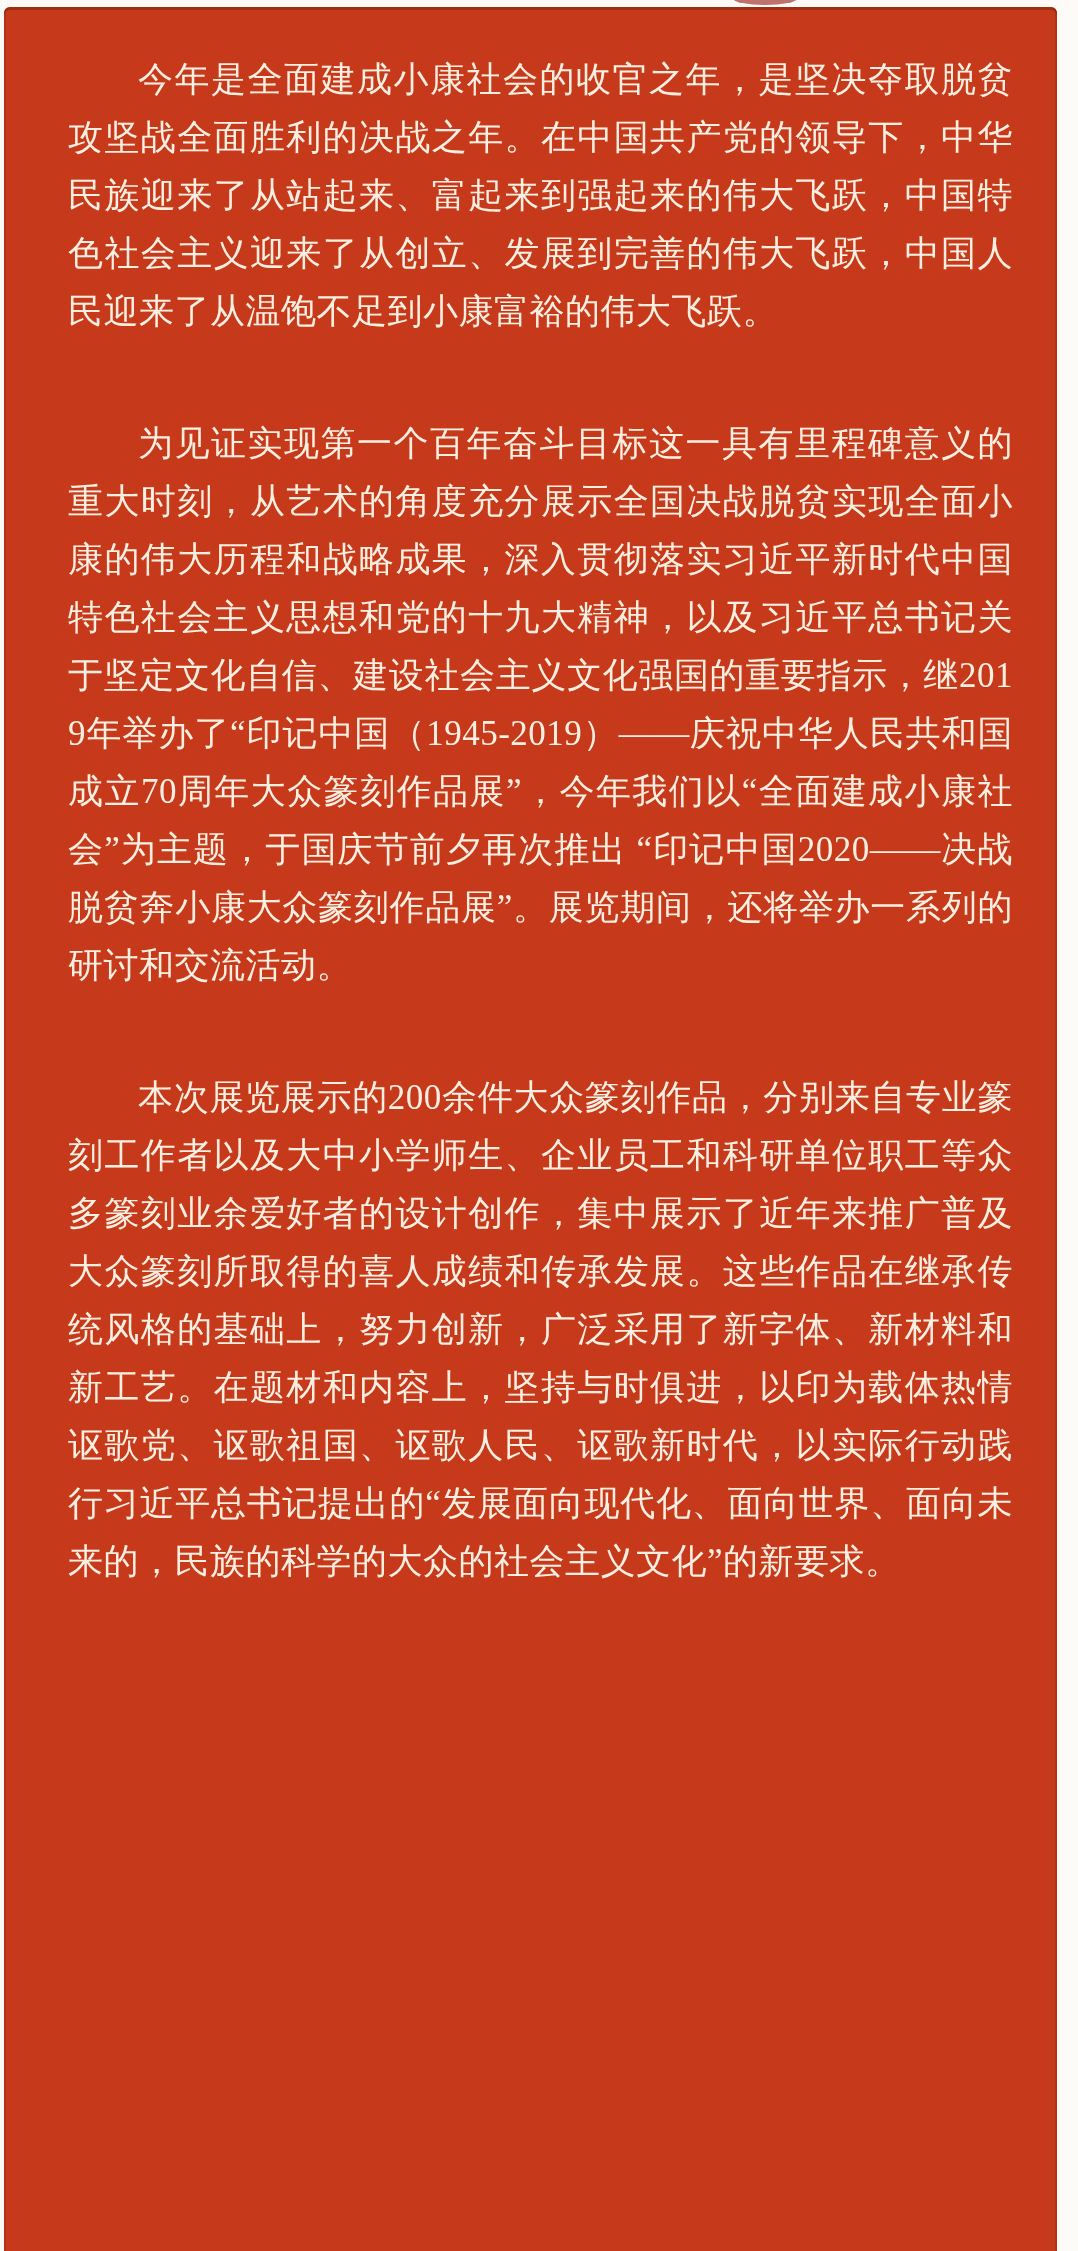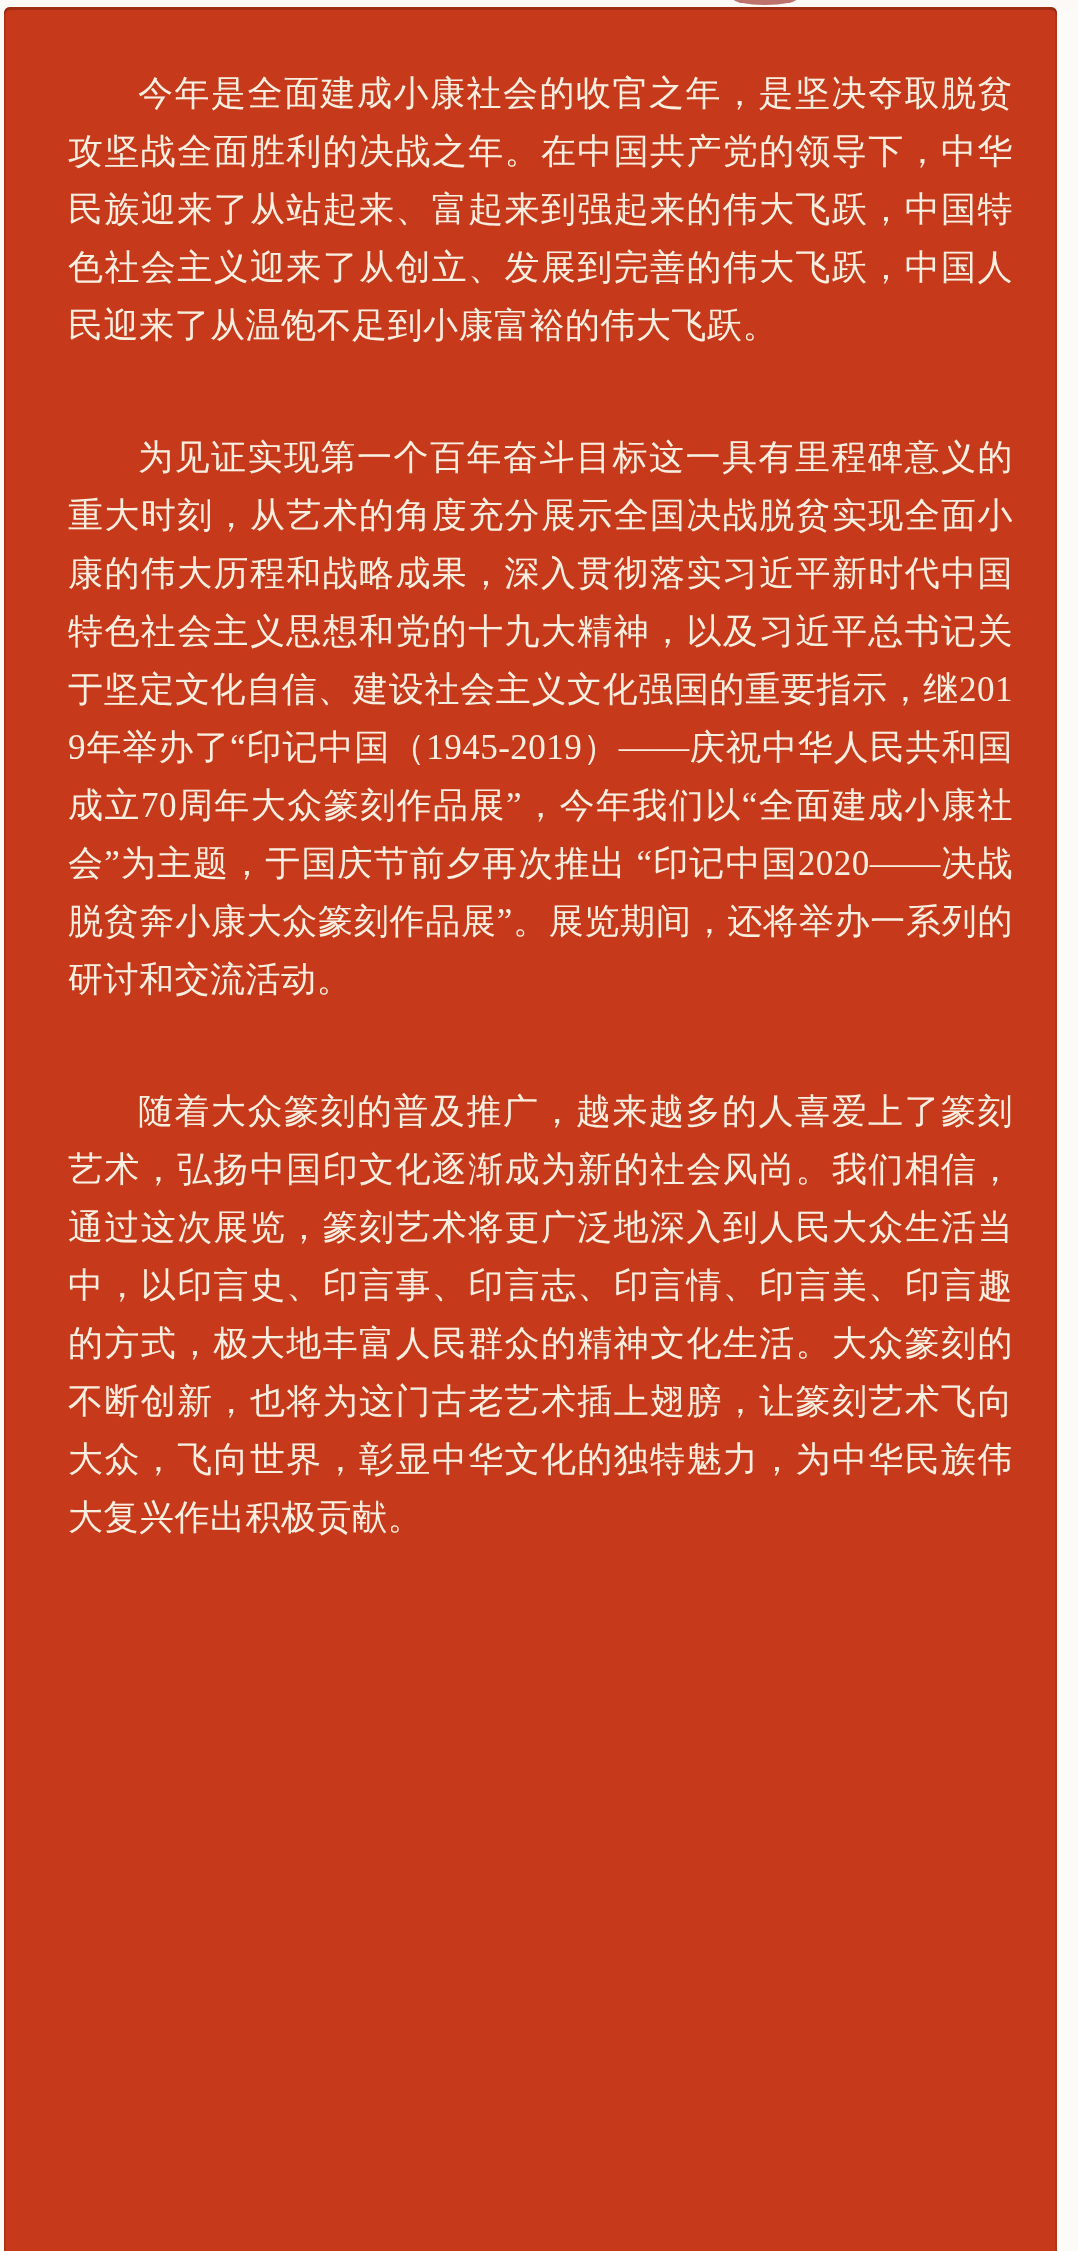--- a/index.html
+++ b/index.html
@@ -37,21 +37,21 @@
     left: 4px; top: 7px;
     width: 1053px; height: 2244px;
     background: #c63a1b;
     border-radius: 6px 6px 0 0;
     box-shadow:
       inset 0 3px 0 rgba(90, 20, 5, 0.35),
       inset 2px 0 0 rgba(90, 20, 5, 0.18),
       inset -2px 0 0 rgba(90, 20, 5, 0.18);
   }
   .article-body {
-    padding: 58px 44px 40px 64px;
+    padding: 44px 44px 40px 64px;
   }
   .article-body p {
     margin: 0 0 74px 0;
     font-size: 35px;
     line-height: 58px;
     color: #f9efe1;
     text-align: justify;
     text-indent: 2em;
     letter-spacing: 0.5px;
     word-break: break-all;
@@ -64,15 +64,15 @@
 <body>
 
 <div class="top-strip">
   <div class="top-blob"></div>
 </div>
 
 <div class="red-panel">
   <div class="article-body">
     <p>今年是全面建成小康社会的收官之年，是坚决夺取脱贫攻坚战全面胜利的决战之年。在中国共产党的领导下，中华民族迎来了从站起来、富起来到强起来的伟大飞跃，中国特色社会主义迎来了从创立、发展到完善的伟大飞跃，中国人民迎来了从温饱不足到小康富裕的伟大飞跃。</p>
     <p>为见证实现第一个百年奋斗目标这一具有里程碑意义的重大时刻，从艺术的角度充分展示全国决战脱贫实现全面小康的伟大历程和战略成果，深入贯彻落实习近平新时代中国特色社会主义思想和党的十九大精神，以及习近平总书记关于坚定文化自信、建设社会主义文化强国的重要指示，继2019年举办了“印记中国（1945-2019）——庆祝中华人民共和国成立70周年大众篆刻作品展”，今年我们以“全面建成小康社会”为主题，于国庆节前夕再次推出 “印记中国2020——决战脱贫奔小康大众篆刻作品展”。展览期间，还将举办一系列的研讨和交流活动。</p>
-    <p>随着大众篆刻的普及推广，越来越多的人喜爱上了篆刻艺术，弘扬中国印文化逐渐成为新的社会风尚。我们相信，通过这次展览，篆刻艺术将更广泛地深入到人民大众生活当中，以印言史、印言事、印言志、印言情、印言美、印言趣的方式，极大地丰富人民群众的精神文化生活。大众篆刻的不断创新，也将为这门古老艺术插上翅膀，让篆刻艺术飞向大众，飞向世界，彰显中华文化的独特魅力，为中华民族伟大复兴作出积极贡献。</p>
+    <p>本次展览展示的200余件大众篆刻作品，分别来自专业篆刻工作者以及大中小学师生、企业员工和科研单位职工等众多篆刻业余爱好者的设计创作，集中展示了近年来推广普及大众篆刻所取得的喜人成绩和传承发展。这些作品在继承传统风格的基础上，努力创新，广泛采用了新字体、新材料和新工艺。在题材和内容上，坚持与时俱进，以印为载体热情讴歌党、讴歌祖国、讴歌人民、讴歌新时代，以实际行动践行习近平总书记提出的“发展面向现代化、面向世界、面向未来的，民族的科学的大众的社会主义文化”的新要求。</p>
   </div>
 </div>
 
 </body></html>

